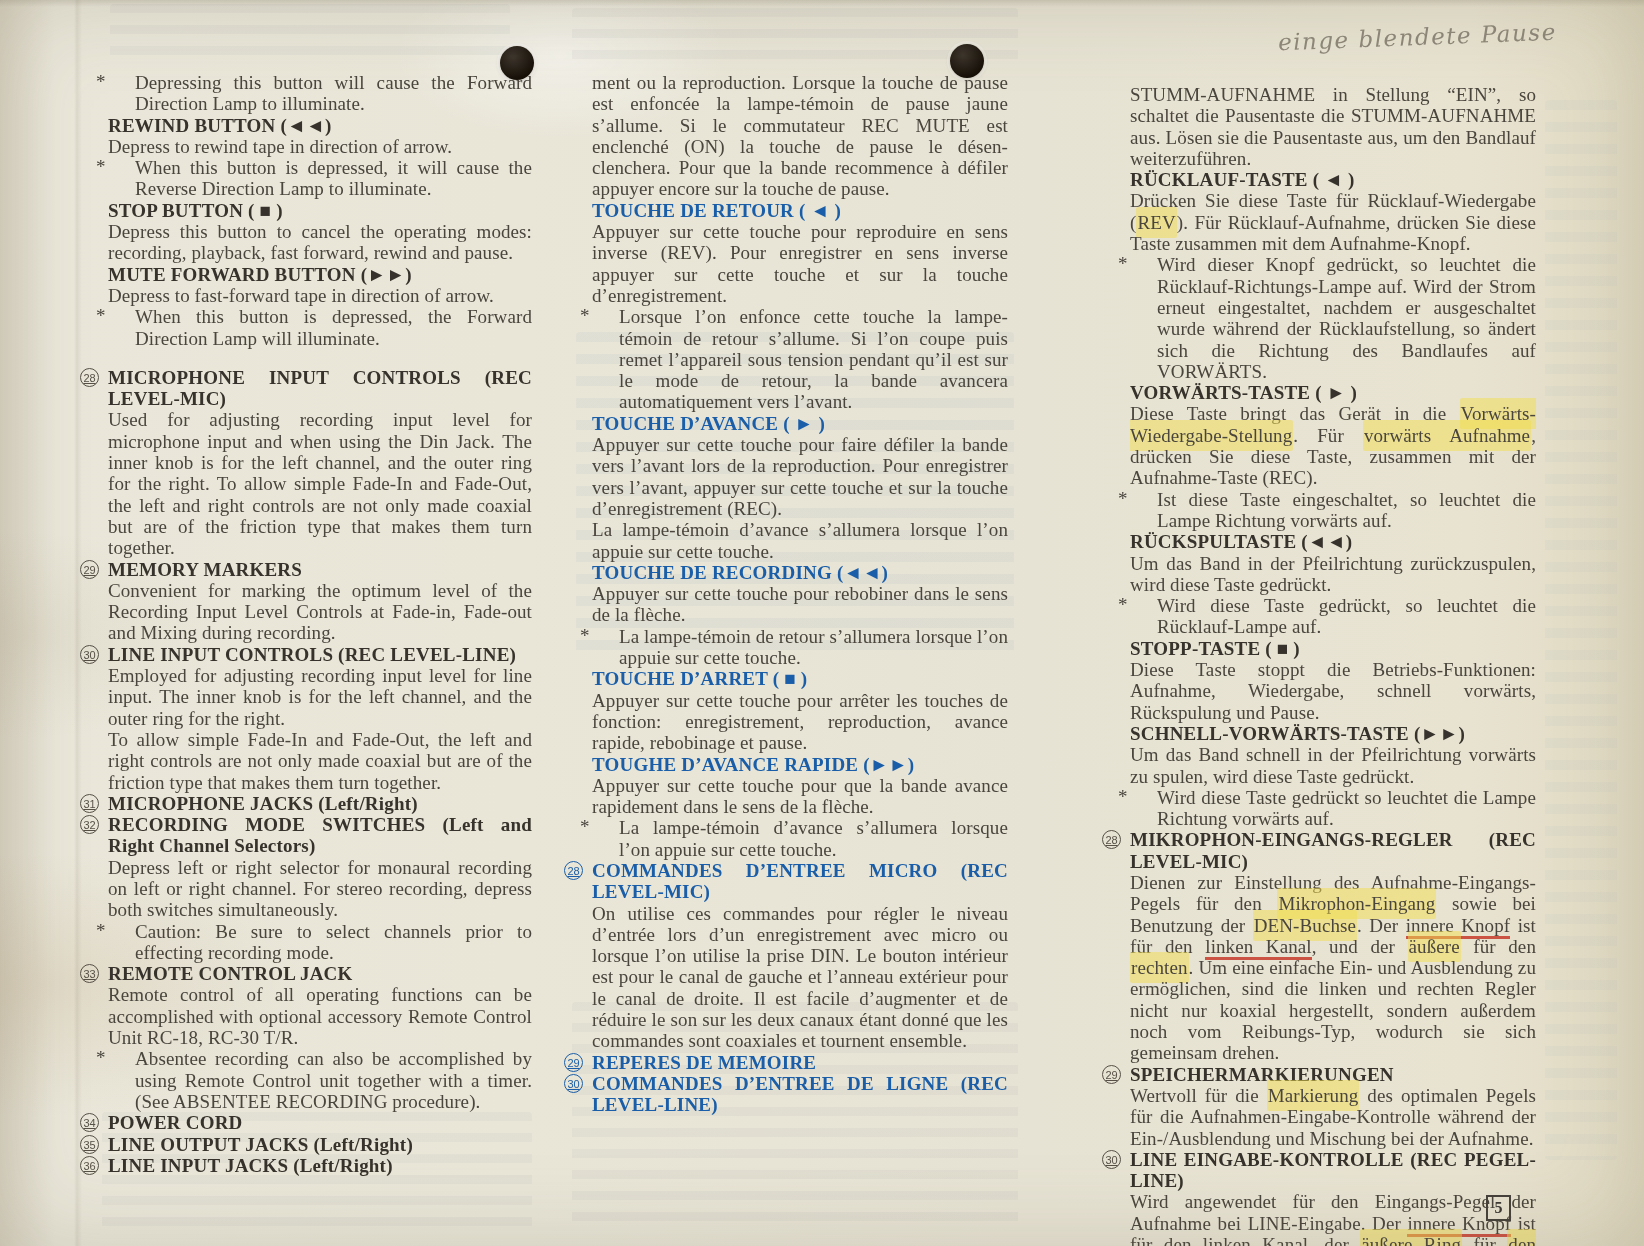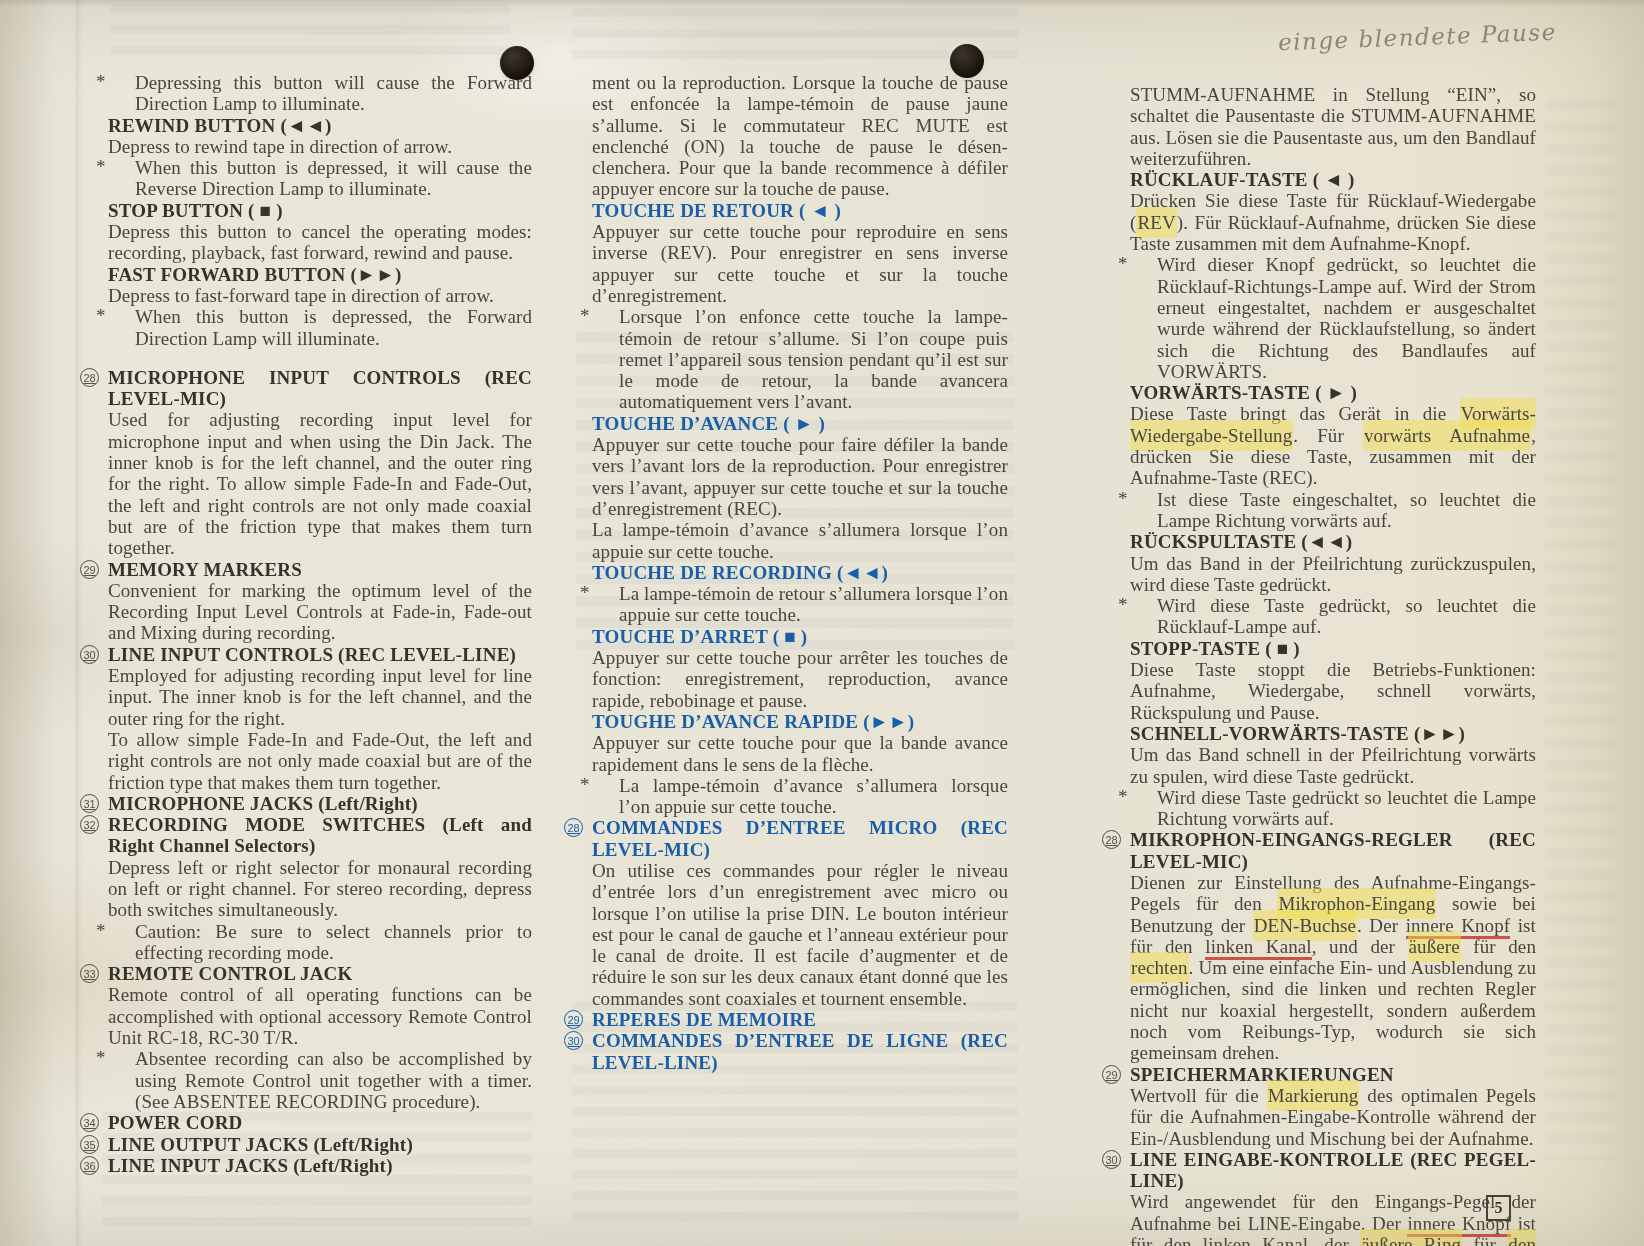--- a/index.html
+++ b/index.html
@@ -75,21 +75,21 @@
 
 <div class="handwriting">einge blendete Pause</div>
 
 <div class="col col-en">
     <div class="blk star"><span class="mark">*</span>Depressing this button will cause the Forward Direction Lamp to illuminate.</div>
     <div class="blk h">REWIND BUTTON (◄◄)</div>
     <div class="blk p">Depress to rewind tape in direction of arrow.</div>
     <div class="blk star"><span class="mark">*</span>When this button is depressed, it will cause the Reverse Direction Lamp to illuminate.</div>
     <div class="blk h">STOP BUTTON ( ■ )</div>
     <div class="blk p">Depress this button to cancel the operating modes: recording, playback, fast forward, rewind and pause.</div>
-    <div class="blk h">FAST FORWARD BUTTON (►►)</div>
+    <div class="blk h">MUTE FORWARD BUTTON (►►)</div>
     <div class="blk p">Depress to fast-forward tape in direction of arrow.</div>
     <div class="blk star"><span class="mark">*</span>When this button is depressed, the Forward Direction Lamp will illuminate.</div>
     <div class="blk nh gap"><span class="badge">28</span>MICROPHONE INPUT CONTROLS (REC LEVEL-MIC)</div>
     <div class="blk p">Used for adjusting recording input level for microphone input and when using the Din Jack. The inner knob is for the left channel, and the outer ring for the right. To allow simple Fade-In and Fade-Out, the left and right controls are not only made coaxial but are of the friction type that makes them turn together.</div>
     <div class="blk nh"><span class="badge">29</span>MEMORY MARKERS</div>
     <div class="blk p">Convenient for marking the optimum level of the Recording Input Level Controls at Fade-in, Fade-out and Mixing during recording.</div>
     <div class="blk nh"><span class="badge">30</span>LINE INPUT CONTROLS (REC LEVEL-LINE)</div>
     <div class="blk p">Employed for adjusting recording input level for line input. The inner knob is for the left channel, and the outer ring for the right.</div>
     <div class="blk p">To allow simple Fade-In and Fade-Out, the left and right controls are not only made coaxial but are of the friction type that makes them turn together.</div>
     <div class="blk nh"><span class="badge">31</span>MICROPHONE JACKS (Left/Right)</div>
@@ -105,20 +105,21 @@
   </div>
 <div class="col col-fr">
     <div class="blk p">ment ou la reproduction. Lorsque la touche de pause est enfoncée la lampe-témoin de pause jaune s’allume. Si le commutateur REC MUTE est enclenché (ON) la touche de pause le désen-clenchera. Pour que la bande recommence à défiler appuyer encore sur la touche de pause.</div>
     <div class="blk h">TOUCHE DE RETOUR ( ◄ )</div>
     <div class="blk p">Appuyer sur cette touche pour reproduire en sens inverse (REV). Pour enregistrer en sens inverse appuyer sur cette touche et sur la touche d’enregistrement.</div>
     <div class="blk star"><span class="mark">*</span>Lorsque l’on enfonce cette touche la lampe-témoin de retour s’allume. Si l’on coupe puis remet l’appareil sous tension pendant qu’il est sur le mode de retour, la bande avancera automatiquement vers l’avant.</div>
     <div class="blk h">TOUCHE D’AVANCE ( ► )</div>
     <div class="blk p">Appuyer sur cette touche pour faire défiler la bande vers l’avant lors de la reproduction. Pour enregistrer vers l’avant, appuyer sur cette touche et sur la touche d’enregistrement (REC).</div>
     <div class="blk p">La lampe-témoin d’avance s’allumera lorsque l’on appuie sur cette touche.</div>
     <div class="blk h">TOUCHE DE RECORDING (◄◄)</div>
+    <div class="blk p">Appuyer sur cette touche pour rebobiner dans le sens de la flèche.</div>
     <div class="blk star"><span class="mark">*</span>La lampe-témoin de retour s’allumera lorsque l’on appuie sur cette touche.</div>
     <div class="blk h">TOUCHE D’ARRET ( ■ )</div>
     <div class="blk p">Appuyer sur cette touche pour arrêter les touches de fonction: enregistrement, reproduction, avance rapide, rebobinage et pause.</div>
     <div class="blk h">TOUGHE D’AVANCE RAPIDE (►►)</div>
     <div class="blk p">Appuyer sur cette touche pour que la bande avance rapidement dans le sens de la flèche.</div>
     <div class="blk star"><span class="mark">*</span>La lampe-témoin d’avance s’allumera lorsque l’on appuie sur cette touche.</div>
     <div class="blk nh"><span class="badge">28</span>COMMANDES D’ENTREE MICRO (REC LEVEL-MIC)</div>
     <div class="blk p">On utilise ces commandes pour régler le niveau d’entrée lors d’un enregistrement avec micro ou lorsque l’on utilise la prise DIN. Le bouton intérieur est pour le canal de gauche et l’anneau extérieur pour le canal de droite. Il est facile d’augmenter et de réduire le son sur les deux canaux étant donné que les commandes sont coaxiales et tournent ensemble.</div>
     <div class="blk nh"><span class="badge">29</span>REPERES DE MEMOIRE</div>
     <div class="blk nh"><span class="badge">30</span>COMMANDES D’ENTREE DE LIGNE (REC LEVEL-LINE)</div>

